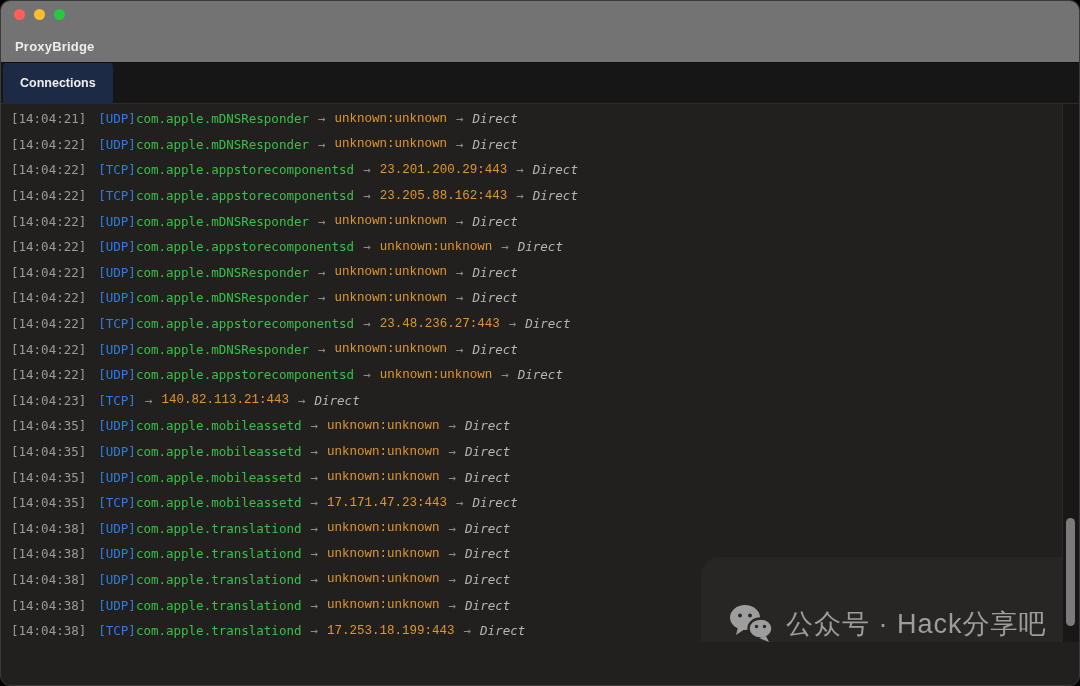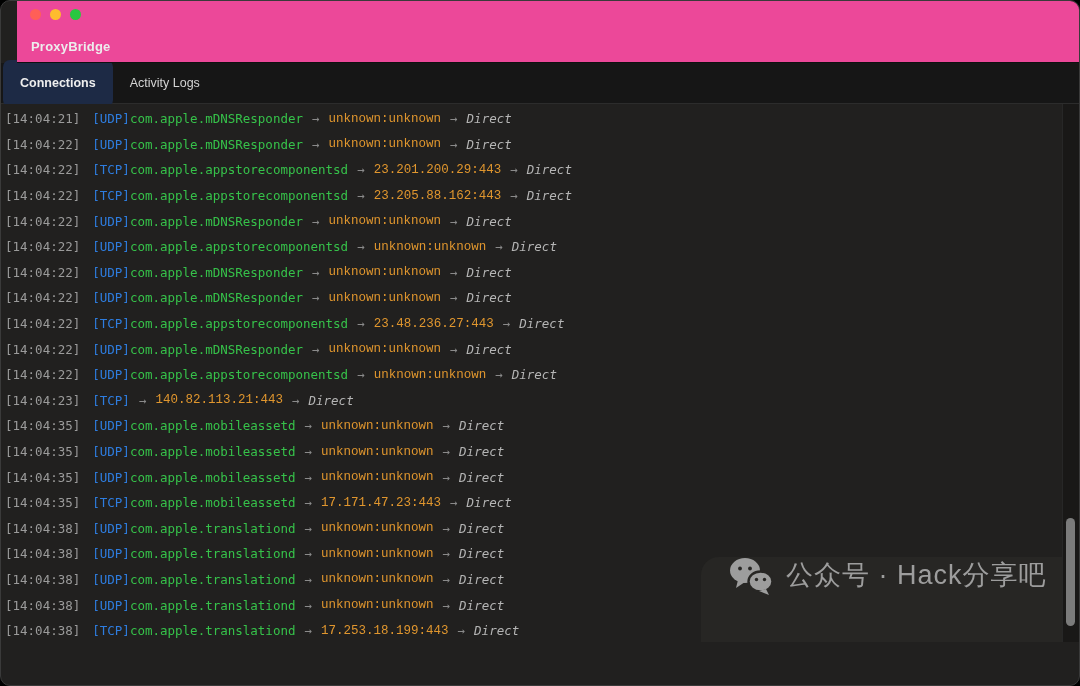--- a/index.html
+++ b/index.html
@@ -8,23 +8,22 @@
 
   .window {
     position:relative; width:1080px; height:686px;
     border-radius:10px; overflow:hidden;
     background:#21201f;
     border:1px solid #3a3a3a;
   }
 
   
   .titlebar {
-    height:62px; background:#ec4899; position:relative;
+    height:62px; background:#737373; position:relative;
     border-bottom:1px solid #101010;
-    margin-left:16px;
   }
   .traffic-lights { position:absolute; top:8px; left:13px; display:flex; gap:9px; }
   .light { width:11px; height:11px; border-radius:50%; }
   .light.red    { background:var(--c-light_red,#ff5f57); }
   .light.yellow { background:var(--c-light_yellow,#febc2e); }
   .light.green  { background:var(--c-light_green,#28c840); }
   .app-title {
     position:absolute; left:14px; top:38px;
     color:#ededed; font-size:13px; font-weight:bold; letter-spacing:.2px;
   }
@@ -54,21 +53,21 @@
   }
   .search-input::placeholder { color:#6e6e6e; }
   .clear-btn {
     flex:0 0 auto; background:var(--c-clear_bg,#747474); color:#f6f6f6;
     border:none; border-radius:6px; font-size:12px; font-weight:600;
     padding:3px 10px; font-family:"Liberation Sans",sans-serif; cursor:pointer;
   }
 
   
   .log-area { position:relative; height:538px; background:#21201f; overflow:hidden; }
-  .log-list { padding:2px 0 0 4px; }
+  .log-list { padding:2px 0 0 10px; }
   .row {
     height:25.6px; display:flex; align-items:center; white-space:pre;
     font-family:"DejaVu Sans Mono","Liberation Mono",monospace;
     font-size:12.5px;
   }
   .row .t  { color:var(--c-time,#9b9b9b);    margin-right:12px; }
   .row .p  { color:var(--c-proto,#2e7de0);   margin-right:0; }
   .row .pr { color:var(--c-process,#36c24a); }
   .row .a  { color:var(--c-arrow,#8a8a8a);   margin:0 9px; }
   .row .d  { color:var(--c-dest,#e0962e);font-family:Liberation Mono, monospace; }
@@ -81,21 +80,21 @@
   }
   .scroll-thumb {
     position:absolute; right:4px; top:414px; width:9px; height:108px;
     border-radius:5px; background:#7b7b7b;
   }
 
   
   .watermark {
     position:absolute; right:0; bottom:0; width:378px; height:85px;
     background:#272624; border-top-left-radius:18px;
-    display:flex; align-items:flex-start; padding-left:28px; z-index:2;
+    display:flex; align-items:flex-end; padding-left:28px; z-index:2;
   }
   .wechat-icon { width:44px; height:38px; margin-right:13px; flex:0 0 auto; }
   .watermark-text {
     color:#9d9d9d; font-size:27px; letter-spacing:1px;
     font-family:"Liberation Sans",sans-serif;
   }
 </style>
 </head>
 <body>
 
@@ -106,23 +105,20 @@
       <span class="light red"></span>
       <span class="light yellow"></span>
       <span class="light green"></span>
     </div>
     <div class="app-title">ProxyBridge</div>
   </div>
 
   <div class="tabbar">
     <div class="tab active">
       <span>Connections</span>
-    </div>
-    <div class="tab">
-      <span>Activity Logs</span>
     </div>
   </div>
 
 
   <div class="log-area">
     <div class="log-list">
   <div class="row">
     <span class="t">[14:04:21]</span>
     <span class="p">[UDP]</span>
     <span class="pr">com.apple.mDNSResponder</span>

